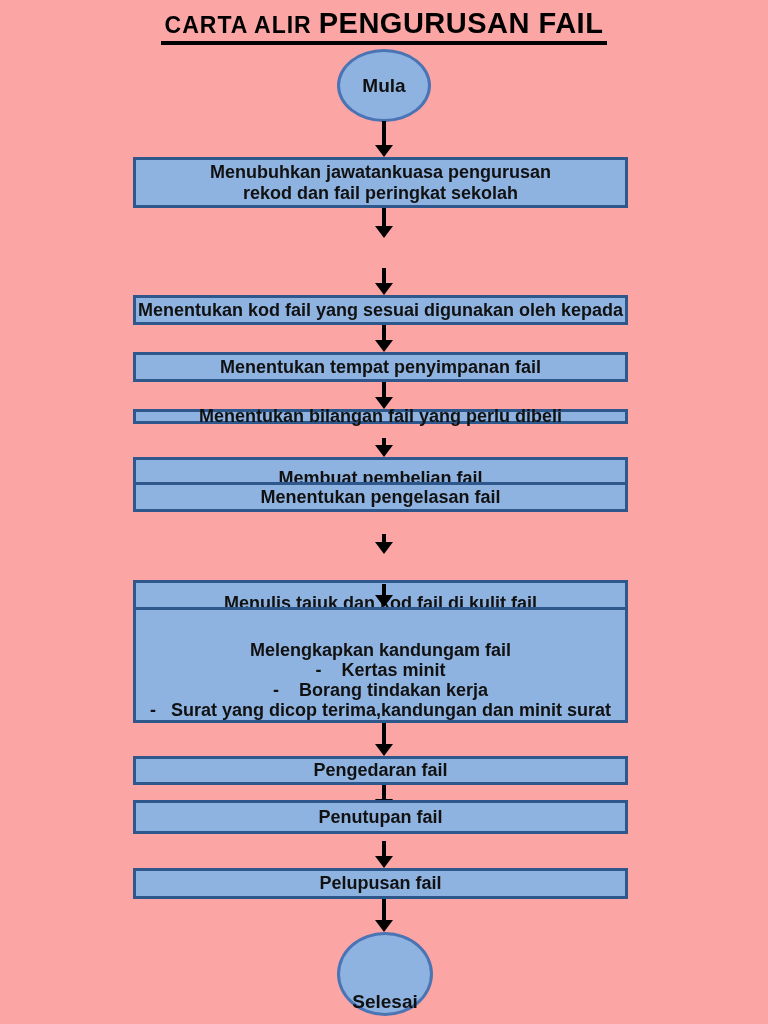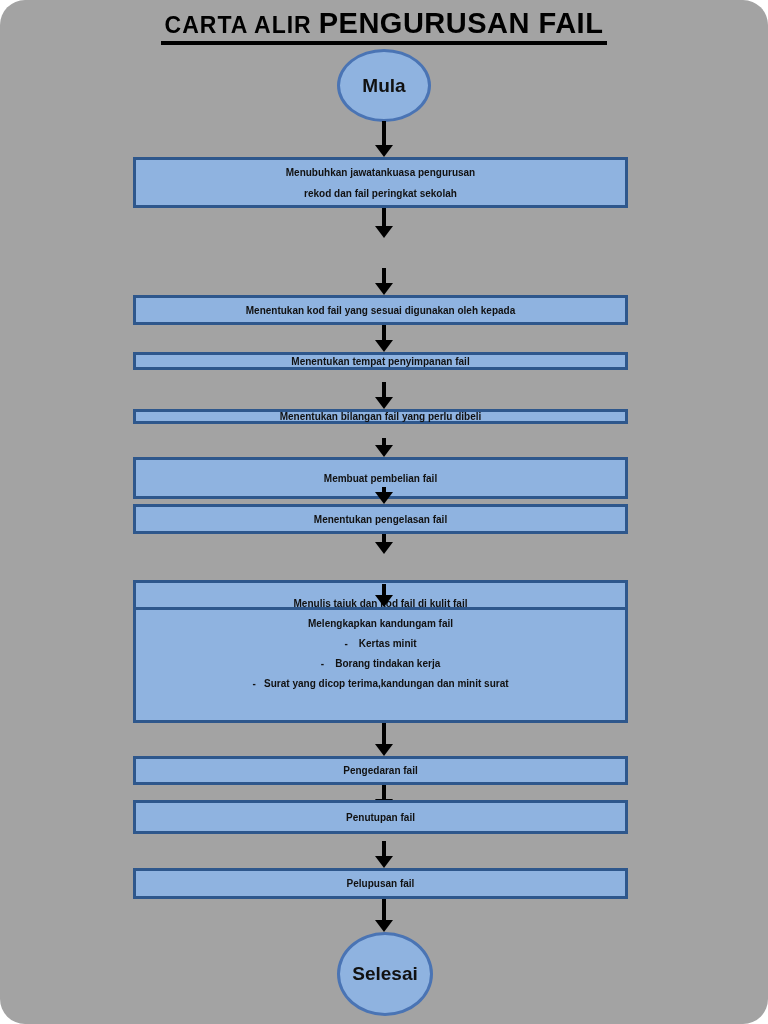--- a/index.html
+++ b/index.html
@@ -8,23 +8,22 @@
     --terminal_border:#4A74B4;
     --arrow:#000000;
     --text:#111111;
   }
   *{margin:0;padding:0;box-sizing:border-box;}
   html,body{background:#ffffff;}
   body{font-family:"Liberation Sans",sans-serif;}
   .canvas{
     position:relative;
     width:768px;height:1024px;
-    background:#a3a3a3;
+    background:#fca5a5;
     overflow:hidden;
-    border-radius:25px;
   }
   
   .title{
     position:absolute;
     top:7px;left:0;right:0;
     text-align:center;
     color:#000;
   }
   .title-inner{
     display:inline-block;
@@ -44,38 +43,38 @@
   
   .terminal{
     position:absolute;
     border-radius:50%;
     background:var(--fill);
     border:3px solid var(--terminal_border);
     display:flex;align-items:center;justify-content:center;
     font-size:19px;font-weight:bold;color:var(--text);
   }
   .terminal.start{left:337px;top:49px;width:94px;height:73px;}
-  .terminal.end{left:337px;top:932px;width:96px;height:84px;}
+  .terminal.end{left:337px;top:932px;width:96px;height:84px;align-items:flex-end;}
   
   .box{
     position:absolute;
     left:133px;width:495px;
     background:var(--fill);
     border:3px solid var(--box_border);
     display:flex;align-items:center;justify-content:center;
     text-align:center;
     color:var(--text);
   }
   .box-label{
-    font-size:10px;font-weight:bold;
+    font-size:18px;font-weight:bold;
     line-height:21px;
     white-space:pre-wrap;
     width:100%;
   }
-  .box.tall{align-items:flex-start;padding-top:4px;}
+  .box.tall{align-items:flex-end;padding-top:4px;}
   .box.tall .box-label{line-height:20px;}
   
   .arrow{
     position:absolute;
     left:375px;width:18px;
     display:flex;flex-direction:column;align-items:center;
   }
   .arrow .stem{
     flex:1 1 auto;width:4px;background:var(--arrow);
   }
@@ -124,21 +123,21 @@
 
   <div class="box" style="top:295px;height:30px">
     <span class="box-label">Menentukan kod fail yang sesuai digunakan oleh kepada</span>
   </div>
 
   <div class="arrow" style="top:325px;height:27px">
     <div class="stem"></div>
     <div class="head"></div>
   </div>
 
-  <div class="box" style="top:352px;height:18px">
+  <div class="box" style="top:352px;height:30px">
     <span class="box-label">Menentukan tempat penyimpanan fail</span>
   </div>
 
   <div class="arrow" style="top:382px;height:27px">
     <div class="stem"></div>
     <div class="head"></div>
   </div>
 
   <div class="box" style="top:409px;height:15px">
     <span class="box-label">Menentukan bilangan fail yang perlu dibeli</span>
@@ -151,21 +150,21 @@
 
   <div class="box" style="top:457px;height:42px">
     <span class="box-label">Membuat pembelian fail</span>
   </div>
 
   <div class="arrow" style="top:487px;height:17px">
     <div class="stem"></div>
     <div class="head"></div>
   </div>
 
-  <div class="box" style="top:504px;height:30px">
+  <div class="box" style="top:482px;height:30px">
     <span class="box-label">Menentukan pengelasan fail</span>
   </div>
 
   <div class="arrow" style="top:534px;height:20px">
     <div class="stem"></div>
     <div class="head"></div>
   </div>
 
   <div class="box" style="top:580px;height:47px">
     <span class="box-label">Menulis tajuk dan kod fail di kulit fail</span>

